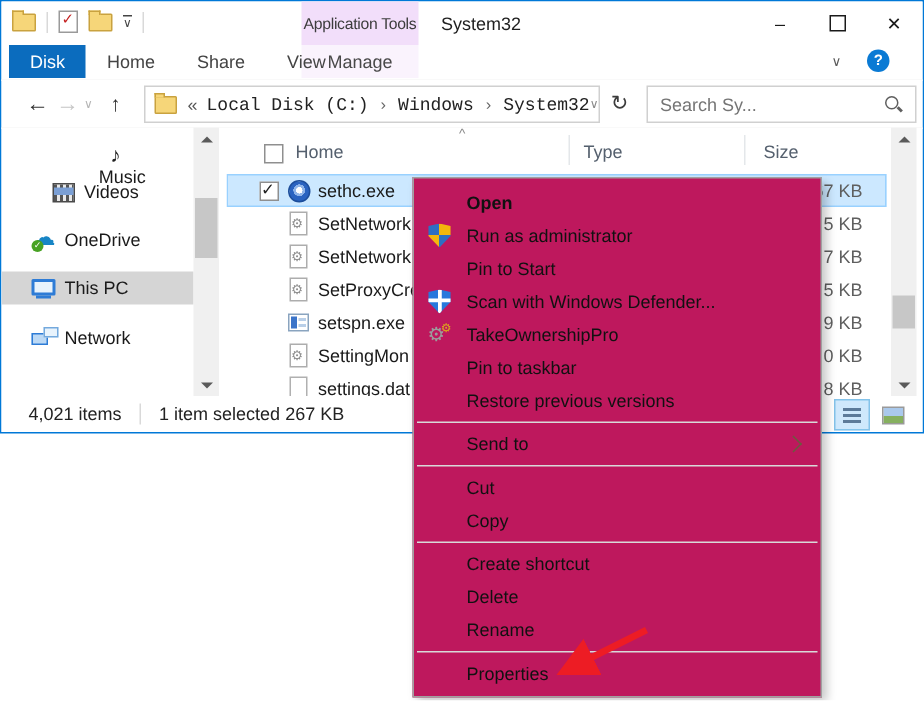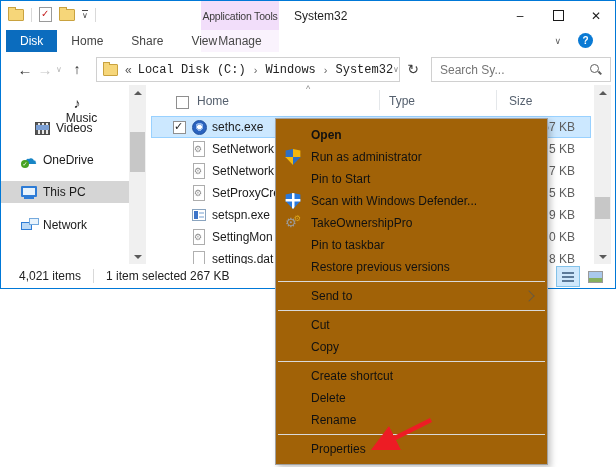--- a/index.html
+++ b/index.html
@@ -134,21 +134,21 @@
   .st-div{width:1px;height:14px;background:#d9d9d9;margin:0 12px;}
   .st-sel{color:#222;}
   .viewbtns{position:absolute;right:8px;top:2px;display:flex;gap:3px;}
   .vb{width:22px;height:19px;display:flex;align-items:center;justify-content:center;border:1px solid transparent;}
   .vb.selected{background:#cfe8fc;border-color:#84c3ea;}
   .vb-details{width:12px;height:10px;background:
       repeating-linear-gradient(#5c7a99 0 2px,transparent 2px 4px);}
   .vb-thumb{width:13px;height:10px;border:1px solid #9a9a9a;background:linear-gradient(180deg,#aac9ec 55%,#86b05f 55%);}
 
   
-  .ctxmenu{position:absolute;left:275px;top:118px;width:271px;padding:5px 0 4px;background:#a16207;
+  .ctxmenu{position:absolute;left:275px;top:118px;width:271px;padding:5px 0 4px;background:#be185d;
            border:1px solid #a0a0a0;box-shadow:3px 3px 6px rgba(0,0,0,.22);z-index:10;}
   .mi{position:relative;height:22px;display:flex;align-items:center;padding-left:35px;padding-right:10px;color:#111;}
   .mi.bold .mi-label{font-weight:bold;}
   .mi-label{white-space:nowrap;}
   .mi-sub{margin-left:auto;width:7px;height:7px;border-right:1.5px solid #6b5a3e;border-top:1.5px solid #6b5a3e;transform:rotate(45deg);margin-right:4px;}
   .mi-icon{position:absolute;left:9px;top:3px;width:16px;height:16px;}
   .mi-icon[data-name="uac-shield-icon"]{background:conic-gradient(#f3b70c 0 25%,#2d6fc2 0 50%,#f3b70c 0 75%,#2d6fc2 0 100%);
       clip-path:polygon(50% 0%,96% 10%,96% 52%,50% 100%,4% 52%,4% 10%);}
   .mi-icon[data-name="defender-shield-icon"]{background:
       linear-gradient(#fff,#fff) 50% 0/2.5px 100% no-repeat,

